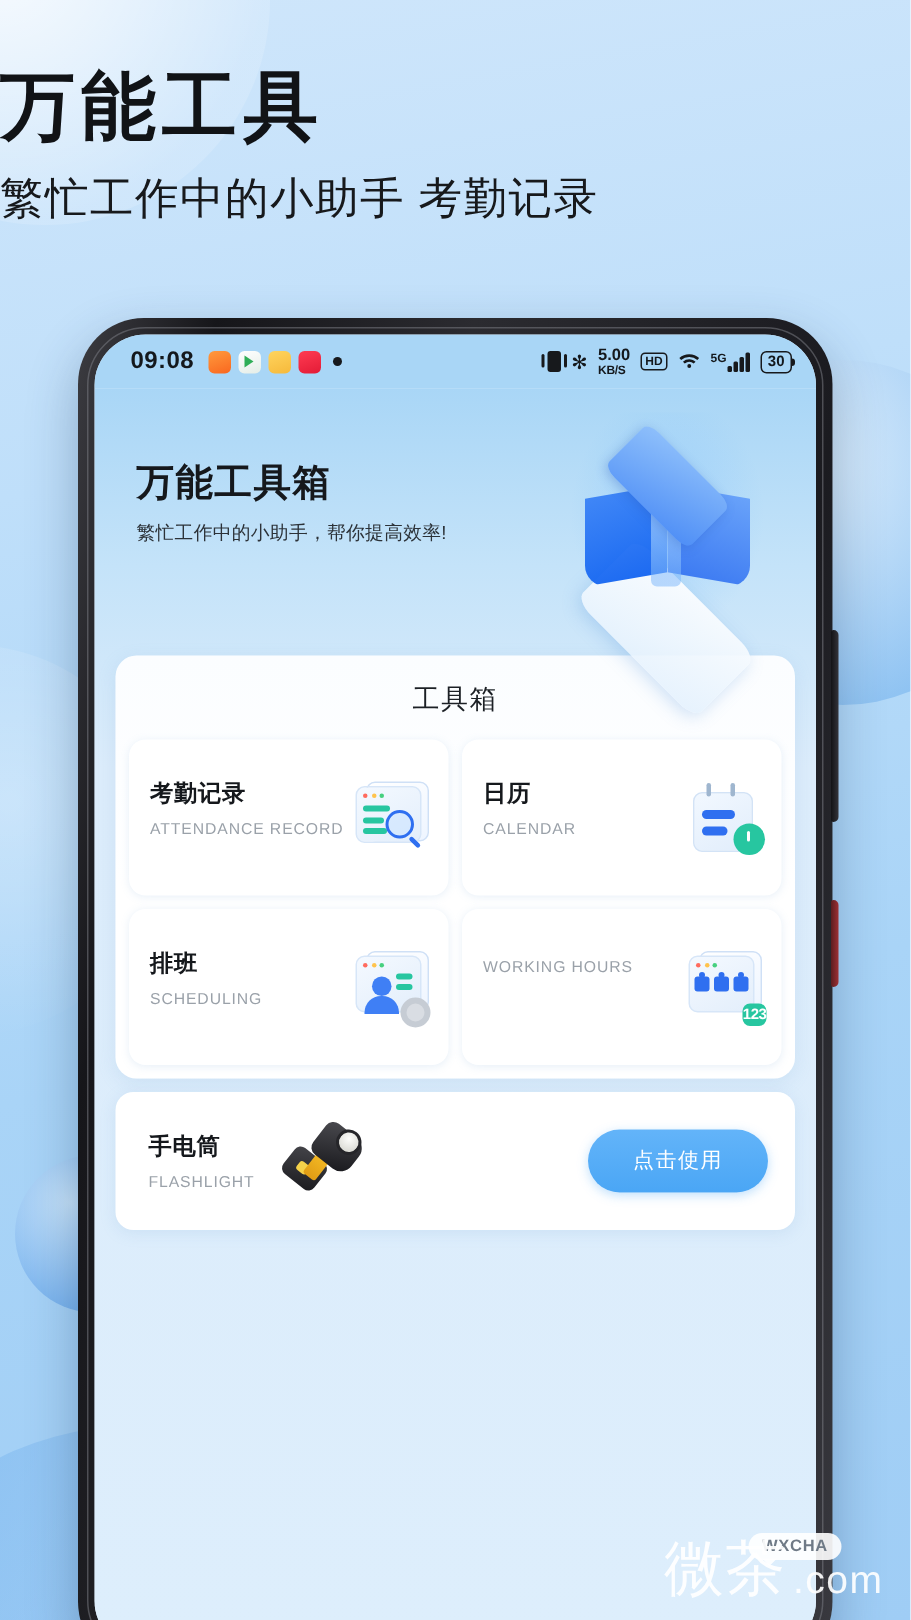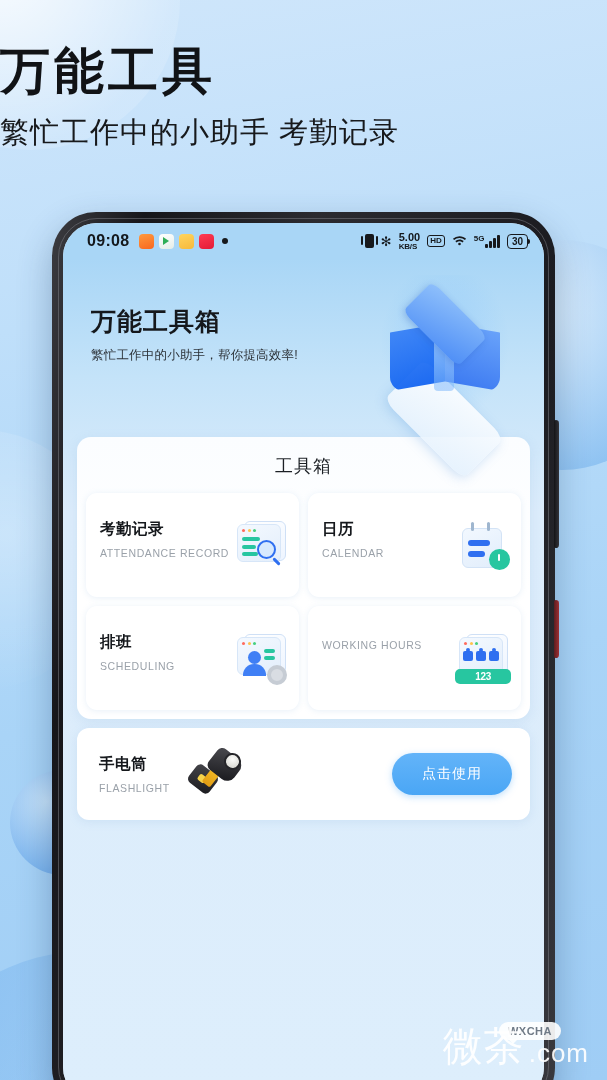--- a/index.html
+++ b/index.html
@@ -246,21 +246,21 @@
   .cal-bar.b1 { top: 20px; width: 22px; } .cal-bar.b2 { top: 31px; width: 17px; }
   .cal-clock { position: absolute; right: 1px; bottom: 2px; width: 21px; height: 21px; border-radius: 50%; background: #27c6a0; }
   .cal-clock::after { content:""; position:absolute; left:9px; top:5px; width:2px; height:7px; background:#fff; border-radius:1px; box-shadow: 2px 5px 0 -1px #fff; }
   
   .puz { position: absolute; top: 18px; width: 10px; height: 10px; background: #2f6ff0; border-radius: 2px; }
   .puz::after { content:""; position:absolute; left:3px; top:-3px; width:4px; height:4px; border-radius:50%; background:#2f6ff0; }
   .puz.p1 { left: 6px; } .puz.p2 { left: 19px; } .puz.p3 { left: 32px; }
   .num-badge {
     position: absolute; right: 0; bottom: 1px;
     background: #27c6a0; color: #fff; font-size: 10px; font-weight: 700;
-    border-radius: 5px; padding: 2px 20px; line-height: 1.1; letter-spacing: -.3px;
+    border-radius: 5px; padding: 2px 0; line-height: 1.1; letter-spacing: -.3px;
   }
 
   
   .flash-card {
     margin: 9px 14px 0;
     background: #ffffff;
     border-radius: 12px;
     box-shadow: 0 2px 10px rgba(130,170,215,.18);
     height: 92px;
     display: flex; align-items: center;

